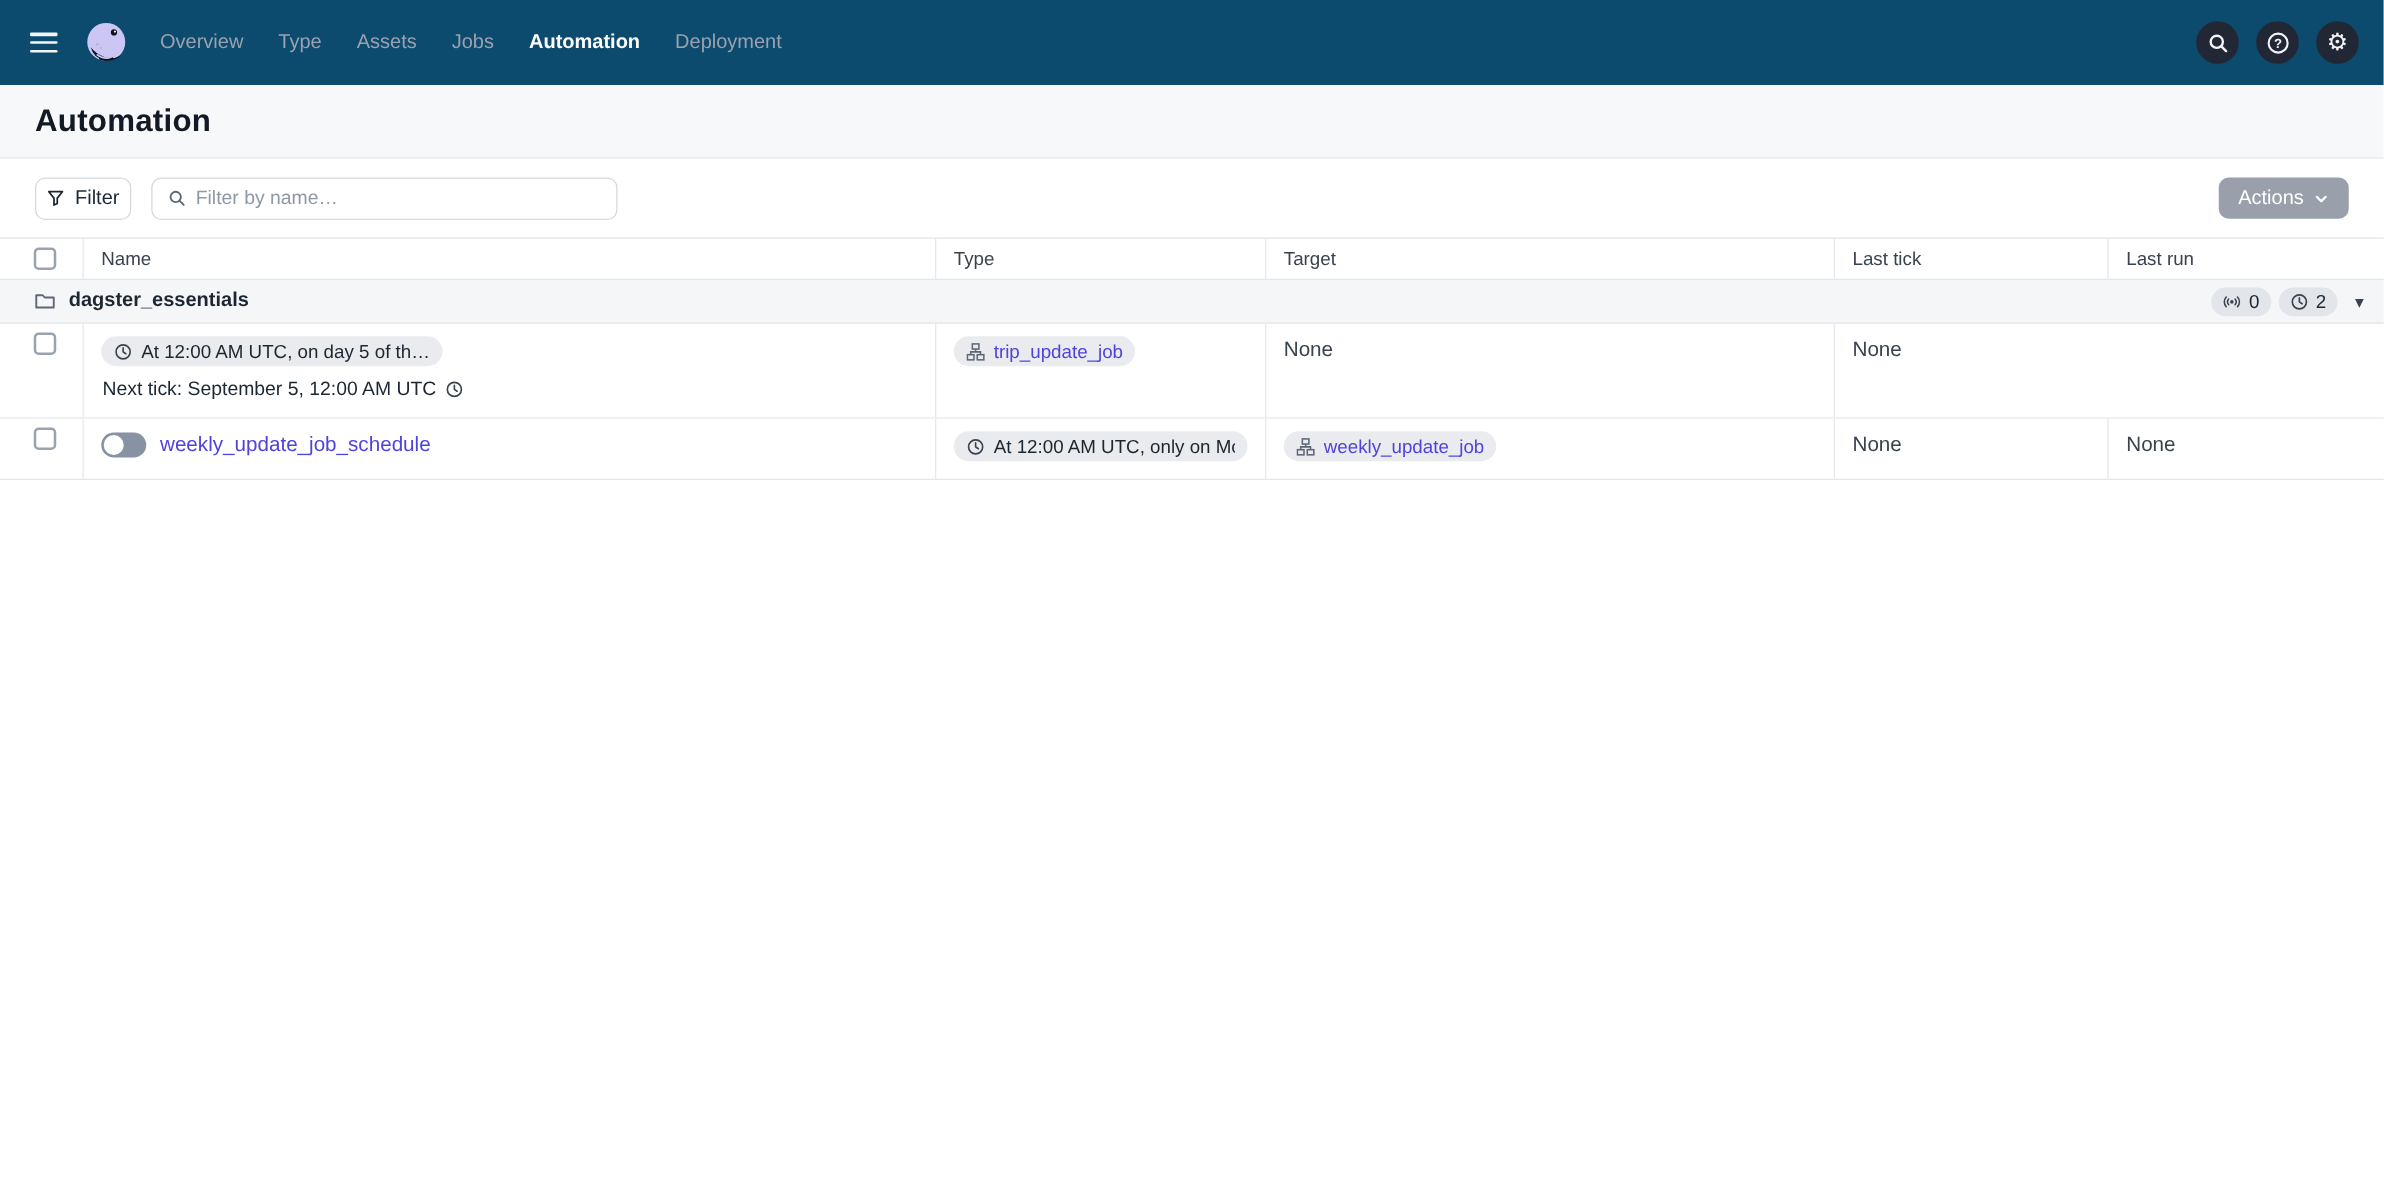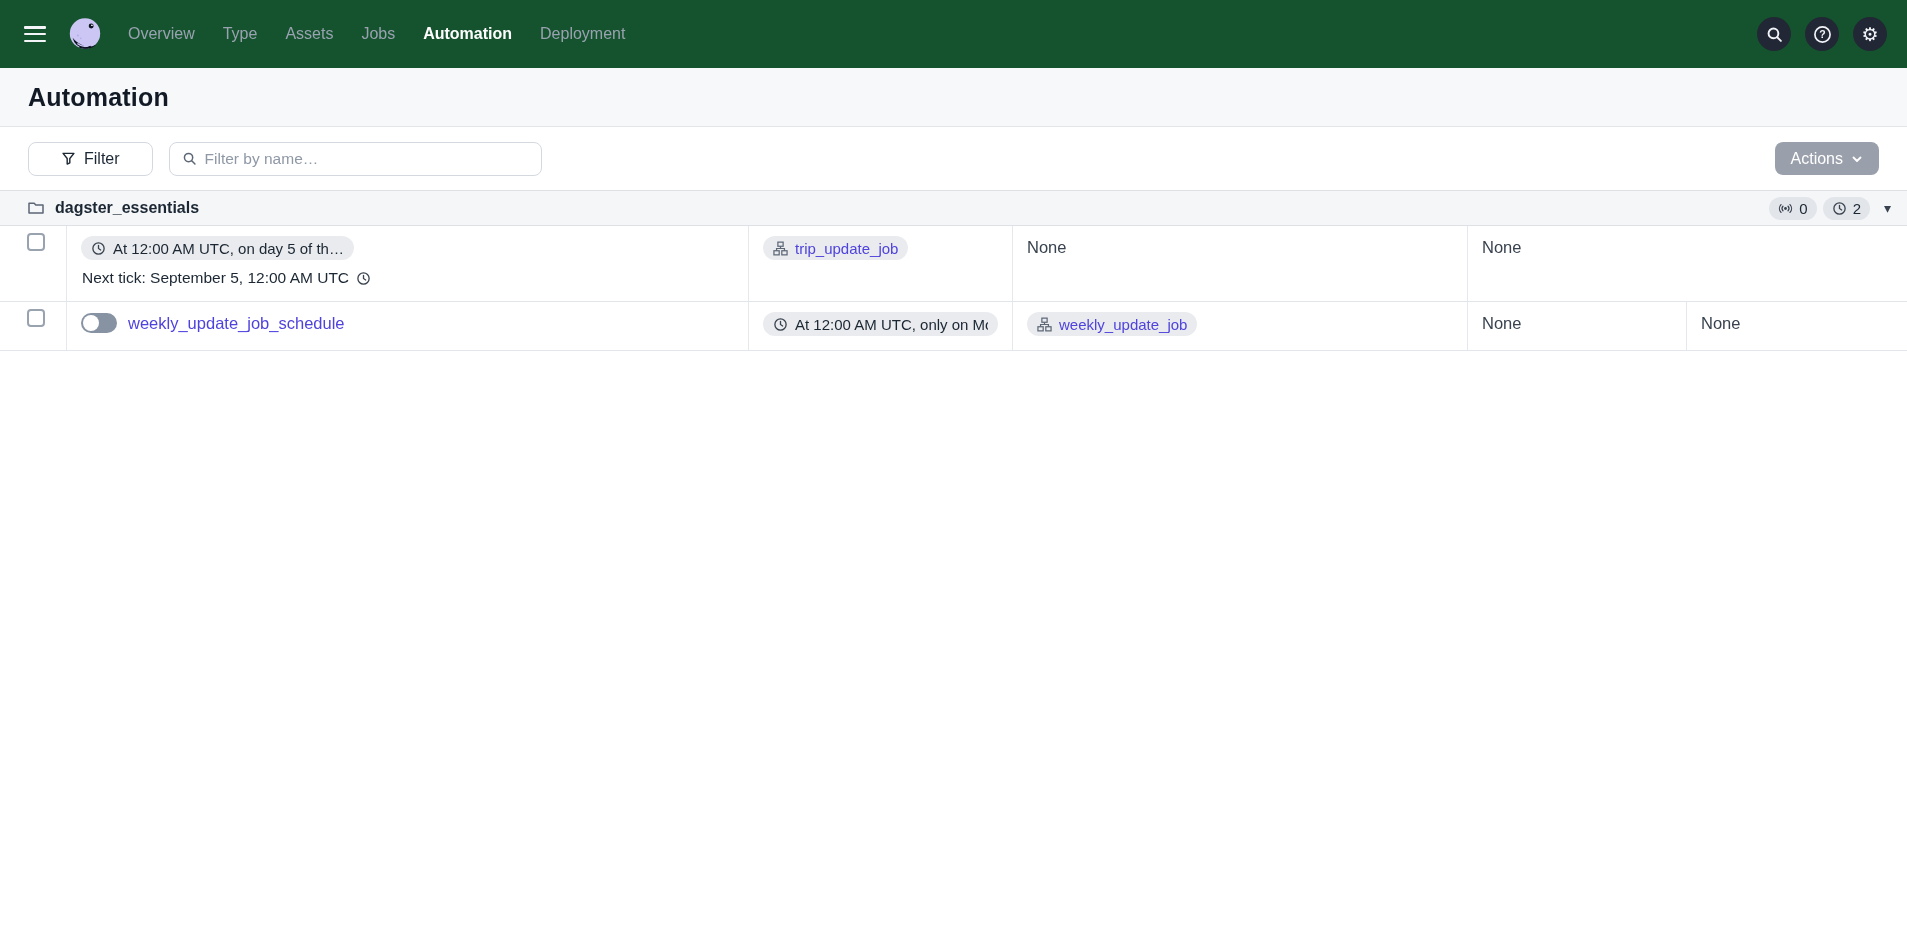--- a/index.html
+++ b/index.html
@@ -5,21 +5,21 @@
   * { margin:0; padding:0; box-sizing:border-box; }
   html,body { width:1907px; height:951px; }
   body {
     font-family:"Liberation Sans","DejaVu Sans",sans-serif;
     background:#ffffff; color:#1b2733; overflow:hidden;
   }
   .page { width:1907px; height:951px; display:flex; flex-direction:column; }
 
   
   .navbar {
-    height:68px; background:#14532d; display:flex; align-items:center;
+    height:68px; background:#0c4a6e; display:flex; align-items:center;
     padding:4px 20px; flex-shrink:0;justify-content:center;
   }
   .hamburger { width:22px; height:16px; display:flex; flex-direction:column; justify-content:space-between; cursor:pointer; margin-left:4px; }
   .hamburger span { display:block; height:2.5px; background:#f4f5f8; border-radius:1px; }
   .logo { width:38px; height:38px; margin-left:20px; margin-right:24px; }
   .nav-links { display:flex; align-items:center; gap:28px; }
   .nav-link { color:#9aa2b1; font-size:16px; cursor:pointer; text-decoration:none; }
   .nav-link.active { color:#ffffff; font-weight:700; }
   .nav-spacer { flex:1; }
   .nav-icon-btn {
@@ -36,21 +36,21 @@
     display:flex; align-items:center; padding:0 28px; flex-shrink:0;
   }
   .page-title { font-size:25px; font-weight:600; color:#121a26; letter-spacing:.2px; }
 
   
   .toolbar {
     height:63px; background:#ffffff; display:flex; align-items:center;
     padding:0 28px; flex-shrink:0; gap:16px;
   }
   .filter-btn {
-    display:flex; align-items:center; gap:8px; height:34px; padding:0 32px;
+    display:flex; align-items:center; gap:8px; height:34px; padding:0 8px;
     background:#fff; border:1px solid #d4d9e0; border-radius:8px;
     font-size:16px; color:#1b2733; cursor:pointer;
   }
   .search-box {
     display:flex; align-items:center; gap:8px; height:34px; width:373px;
     background:#fff; border:1px solid #d4d9e0; border-radius:8px; padding:0 12px;
   }
   .search-box input {
     border:none; outline:none; flex:1; font-size:15.5px; color:#1b2733;
     font-family:inherit; background:transparent;
@@ -197,20 +197,30 @@
     <button class="actions-btn" disabled="">
       <span>Actions</span>
       <svg width="12" height="12" viewBox="0 0 12 12">
         <path d="M2.5 4.5 L6 8 L9.5 4.5" fill="none" stroke="#ffffff" stroke-width="1.8" stroke-linecap="round" stroke-linejoin="round"></path>
       </svg>
     </button>
   </div>
 
   <div class="table">
 
+    <div class="trow header-row">
+      <div class="cell cb-cell">
+        <div class="checkbox"></div>
+      </div>
+      <div class="cell">Name</div>
+      <div class="cell">Type</div>
+      <div class="cell">Target</div>
+      <div class="cell">Last tick</div>
+      <div class="cell">Last run</div>
+    </div>
 
     <div class="group-row">
       <span class="folder">
         <svg width="18" height="18" viewBox="0 0 18 18">
           <path d="M2 4.2 h5.2 L8.8 6 H16 v8 H2 Z" fill="none" stroke="currentColor" stroke-width="1.5" stroke-linejoin="round"></path>
         </svg>
       </span>
       <span class="group-name">dagster_essentials</span>
       <div class="group-spacer"></div>
       <span class="badge">

